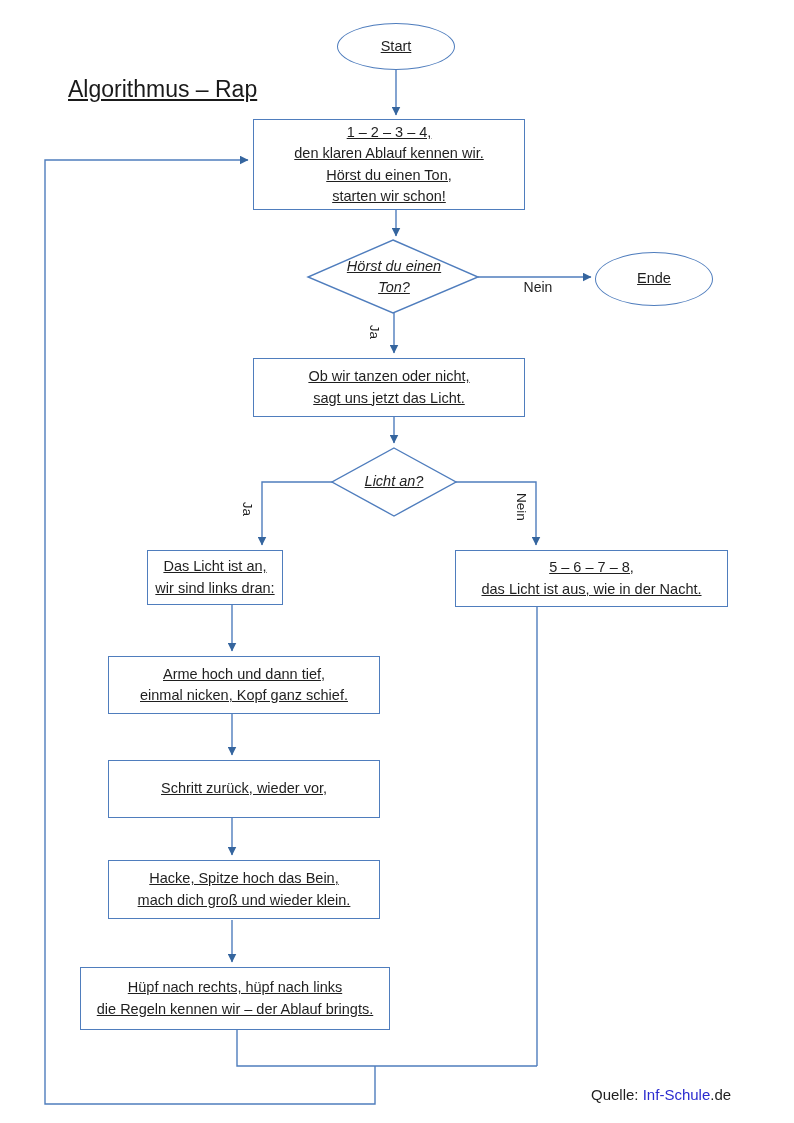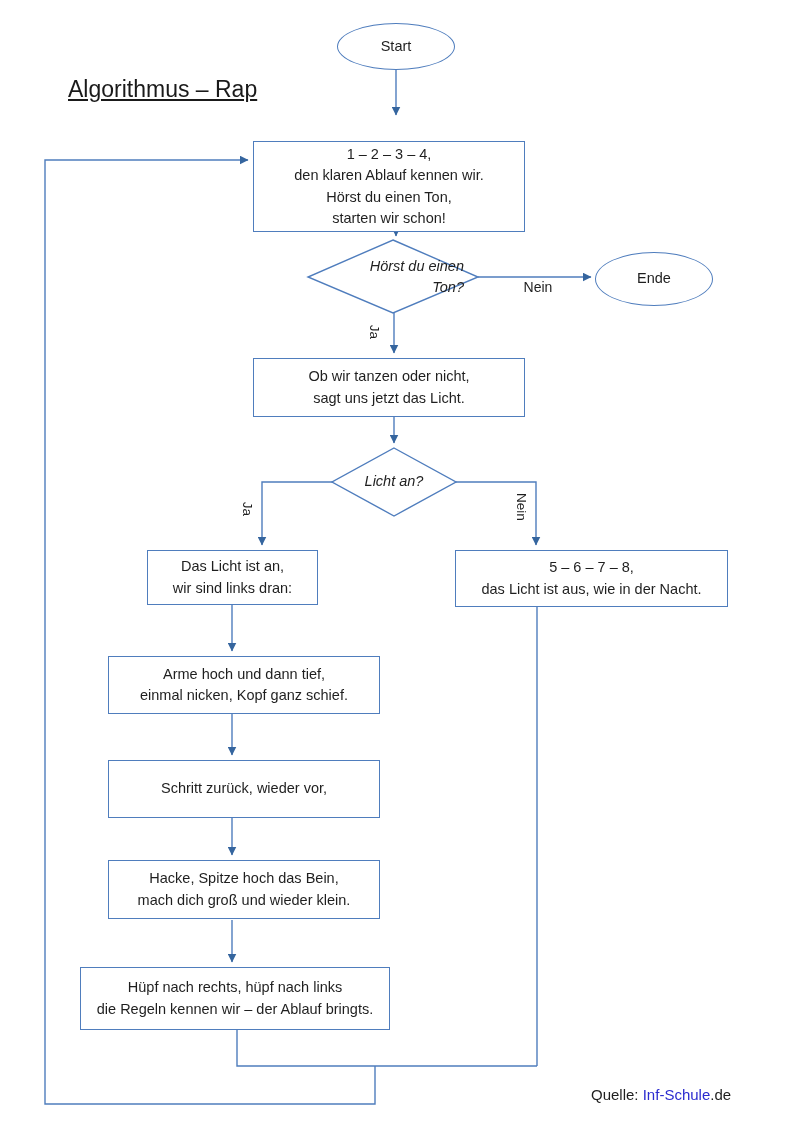--- a/index.html
+++ b/index.html
@@ -7,21 +7,21 @@
   }
   html,body{margin:0;padding:0;background:#ffffff;}
   #page{
     position:relative; width:794px; height:1123px; background:#fff;
     font-family:"Liberation Sans", sans-serif; color:var(--text); overflow:hidden;
   }
   #wires{position:absolute; left:0; top:0; width:794px; height:1123px;}
   .node{
     position:absolute; display:flex; flex-direction:column; justify-content:center;
     text-align:center; font-size:14.5px; line-height:21.5px; color:var(--text);
-    box-sizing:border-box; background:#fff;
+    box-sizing:border-box; background:#fff;text-decoration:underline;
   }
   .rect{border:1.4px solid var(--line);}
   .oval{border:1.3px solid var(--line); border-radius:50%;}
   .dtext{background:transparent; font-style:italic;}
   .ln{display:block; white-space:nowrap;}
   .title{
     position:absolute; left:68px; top:76px; font-size:23px; color:#1a1a1a;
     white-space:nowrap;
     text-decoration:underline;
   }
@@ -69,42 +69,42 @@
   <div class="title">Algorithmus – Rap</div>
 
   <div class="node oval" style="left:337px; top:23px; width:118px; height:47px;">
     <span class="ln">Start</span>
   </div>
 
   <div class="node oval" style="left:595px; top:252px; width:118px; height:54px;">
     <span class="ln">Ende</span>
   </div>
 
-  <div class="node rect" style="left:253px; top:119px; width:272px; height:91px;margin-top:22px;">
+  <div class="node rect" style="left:253px; top:119px; width:272px; height:91px;">
     <span class="ln">1 – 2 – 3 – 4,</span>
     <span class="ln">den klaren Ablauf kennen wir.</span>
     <span class="ln">Hörst du einen Ton,</span>
     <span class="ln">starten wir schon!</span>
   </div>
 
-  <div class="node dtext" style="left:324px; top:254px; width:140px; height:46px;align-items:flex-end;">
+  <div class="node dtext" style="left:324px; top:254px; width:140px; height:46px;">
     <span class="ln">Hörst du einen</span>
     <span class="ln">Ton?</span>
   </div>
 
   <div class="node rect" style="left:253px; top:358px; width:272px; height:59px;">
     <span class="ln">Ob wir tanzen oder nicht,</span>
     <span class="ln">sagt uns jetzt das Licht.</span>
   </div>
 
   <div class="node dtext" style="left:334px; top:472px; width:120px; height:20px;">
     <span class="ln">Licht an?</span>
   </div>
 
-  <div class="node rect" style="left:147px; top:550px; width:171px; height:55px;">
+  <div class="node rect" style="left:147px; top:550px; width:136px; height:55px;">
     <span class="ln">Das Licht ist an,</span>
     <span class="ln">wir sind links dran:</span>
   </div>
 
   <div class="node rect" style="left:455px; top:550px; width:273px; height:57px;">
     <span class="ln">5 – 6 – 7 – 8,</span>
     <span class="ln">das Licht ist aus, wie in der Nacht.</span>
   </div>
 
   <div class="node rect" style="left:108px; top:656px; width:272px; height:58px;">

